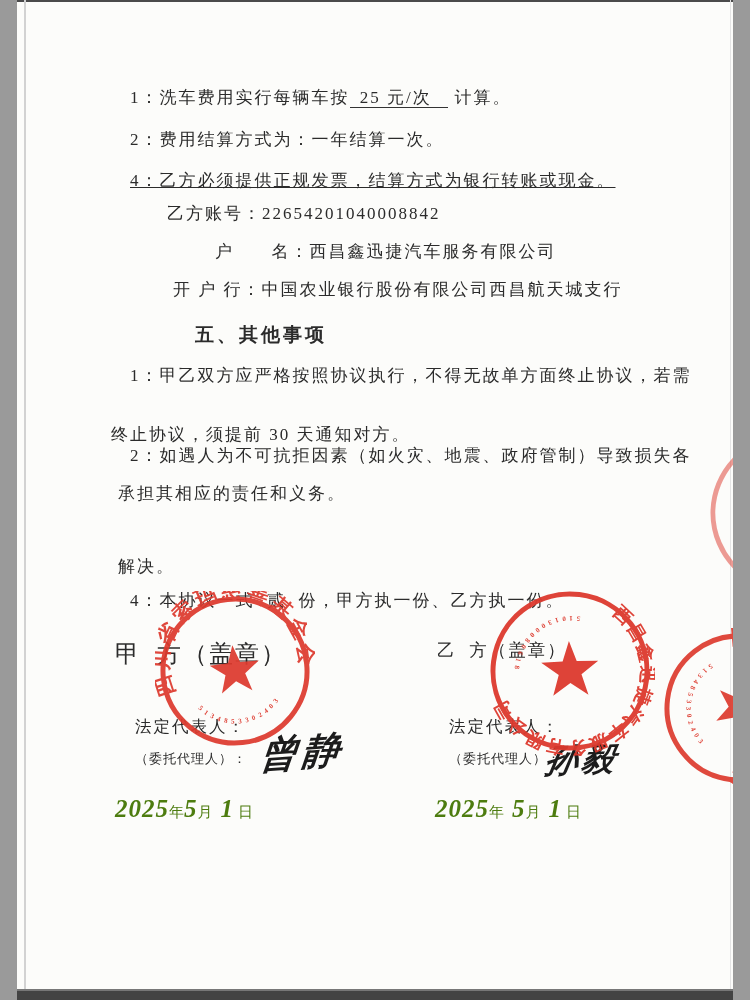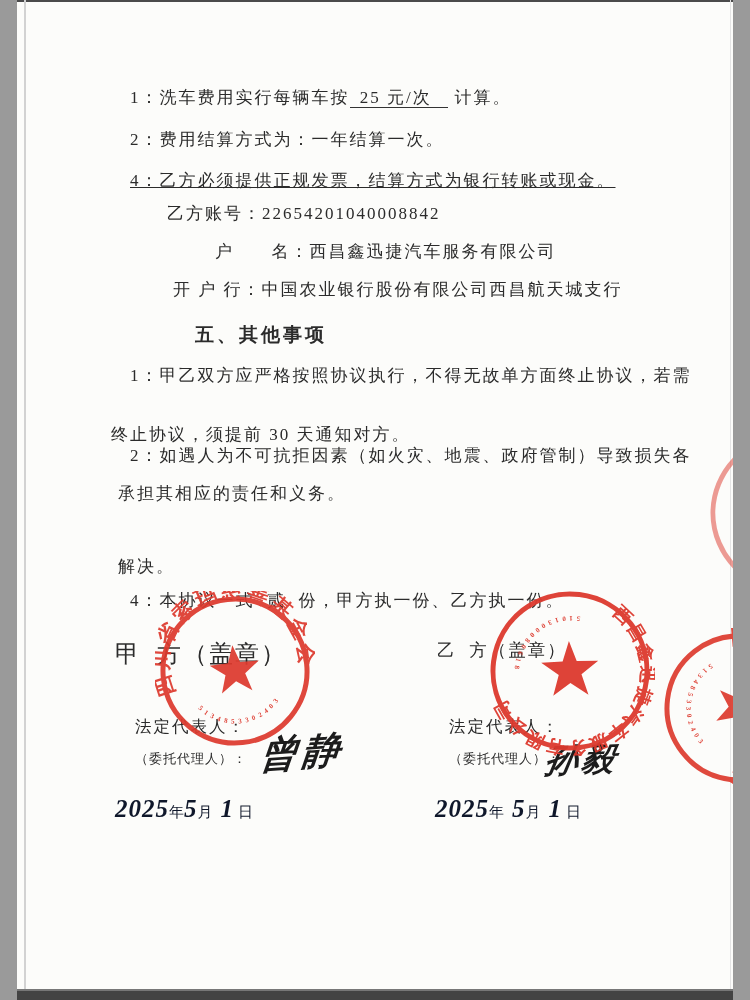--- a/index.html
+++ b/index.html
@@ -27,21 +27,21 @@
   .sig{
     position:absolute;
     font-size:38px;
     font-weight:600;
     font-style:italic;
     color:#1c1c1c;
     transform:rotate(-4deg) skewX(-10deg);
     letter-spacing:4px;
     white-space:pre;
   }
-  .date-line{position:absolute;white-space:pre;color:#0f172a;}
+  .date-line{position:absolute;white-space:pre;color:#4d7c0f;}
   .hw{font-size:25px;font-style:italic;font-weight:600;letter-spacing:1px;}
   .unit{font-size:15px;letter-spacing:0;}
 
   .seal{position:absolute;pointer-events:none;}
   .seal text{font-family:"Liberation Serif","DejaVu Serif",serif;font-weight:bold;}
 </style>
 </head>
 <body>
 
 <div class="page">

